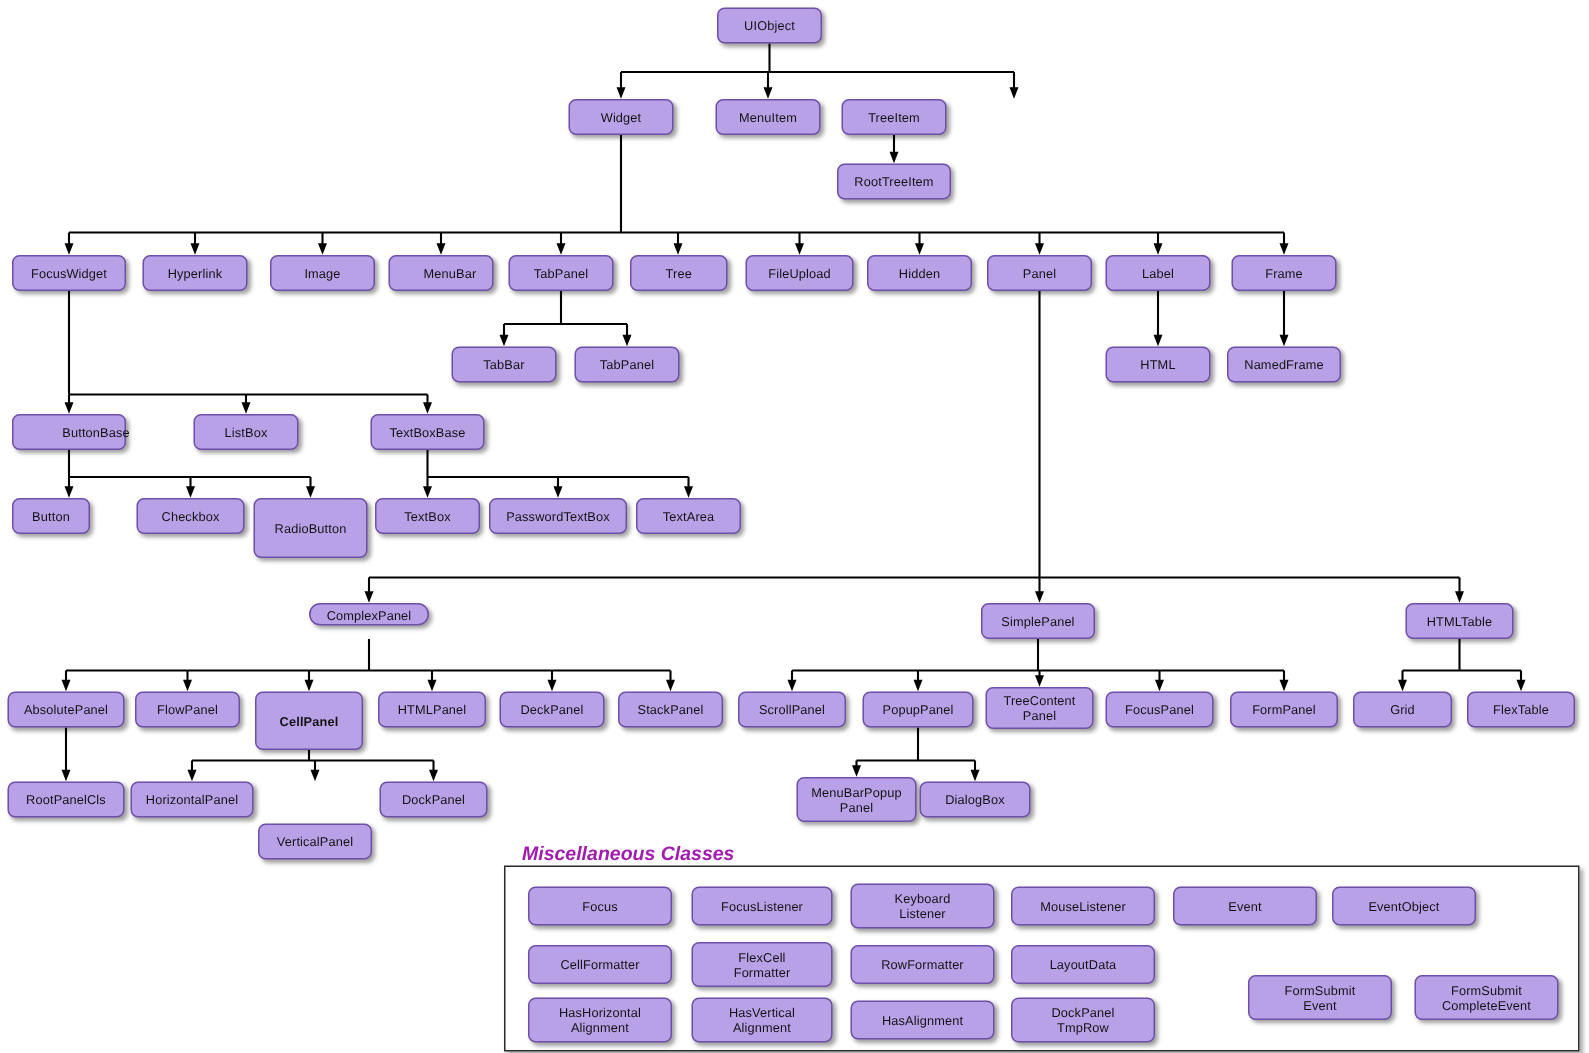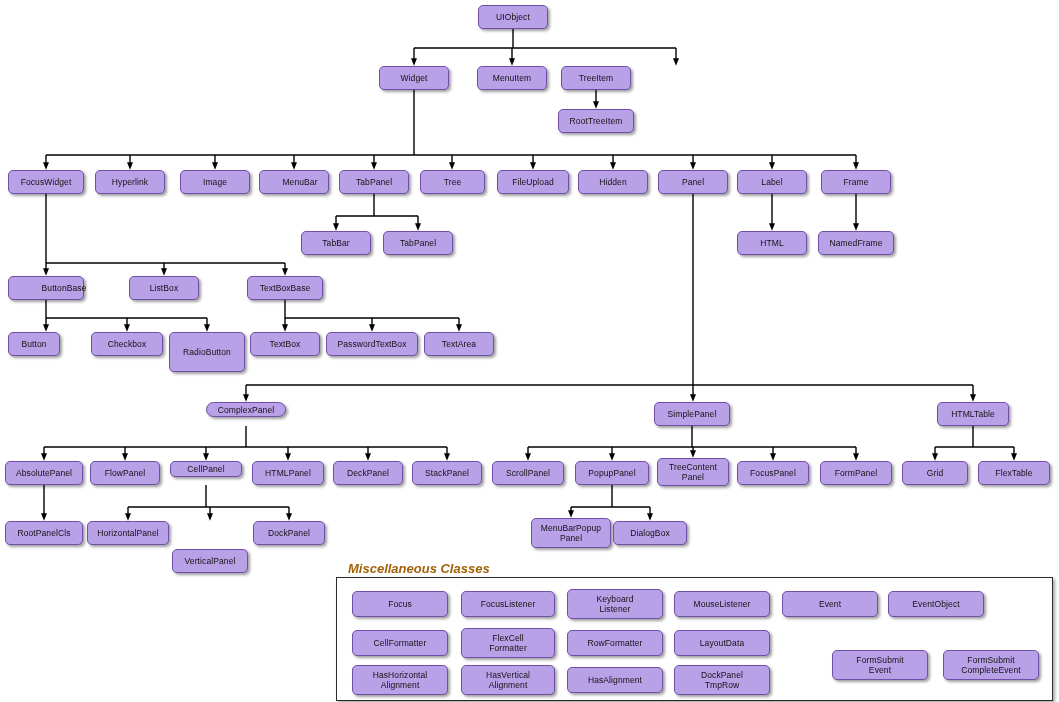--- a/index.html
+++ b/index.html
@@ -49,21 +49,21 @@
     background: #ffffff;
     border: 1.5px solid #2b2b2b;
     box-shadow: 2px 2px 3px rgba(0,0,0,0.35);
     z-index: 2;
   }
   #misc-title {
     position: absolute;
     font-size: 13px;
     font-weight: bold;
     font-style: italic;
-    color: #a16207;
+    color: #a21caf;
     z-index: 4;
     white-space: nowrap;
   }
 </style>
 </head>
 <body>
 
 <div id="canvas">
 
   <svg id="edges" viewBox="0 0 1059 702">
@@ -201,21 +201,21 @@
       <div class="node" style="left: 91px; top: 332px; width: 72px; height: 24px;">Checkbox</div>
       <div class="node" style="left: 169px; top: 332px; width: 76px; height: 40px;">RadioButton</div>
       <div class="node" style="left: 250px; top: 332px; width: 70px; height: 24px;">TextBox</div>
       <div class="node" style="left: 326px; top: 332px; width: 92px; height: 24px;">PasswordTextBox</div>
       <div class="node" style="left: 424px; top: 332px; width: 70px; height: 24px;">TextArea</div>
       <div class="node" style="left: 206px; top: 402px; width: 80px; height: 15px; border-radius: 12px;">ComplexPanel</div>
       <div class="node" style="left: 654px; top: 402px; width: 76px; height: 24px;">SimplePanel</div>
       <div class="node" style="left: 937px; top: 402px; width: 72px; height: 24px;">HTMLTable</div>
       <div class="node" style="left: 5px; top: 461px; width: 78px; height: 24px;">AbsolutePanel</div>
       <div class="node" style="left: 90px; top: 461px; width: 70px; height: 24px;">FlowPanel</div>
-      <div class="node" style="left: 170px; top: 461px; width: 72px; height: 16px;">CellPanel</div>
+      <div class="node" style="left: 170px; top: 461px; width: 72px; height: 39px; font-weight: bold;">CellPanel</div>
       <div class="node" style="left: 252px; top: 461px; width: 72px; height: 24px;">HTMLPanel</div>
       <div class="node" style="left: 333px; top: 461px; width: 70px; height: 24px;">DeckPanel</div>
       <div class="node" style="left: 412px; top: 461px; width: 70px; height: 24px;">StackPanel</div>
       <div class="node" style="left: 492px; top: 461px; width: 72px; height: 24px;">ScrollPanel</div>
       <div class="node" style="left: 575px; top: 461px; width: 74px; height: 24px;">PopupPanel</div>
       <div class="node" style="left: 657px; top: 458px; width: 72px; height: 28px;">TreeContent
 Panel</div>
       <div class="node" style="left: 737px; top: 461px; width: 72px; height: 24px;">FocusPanel</div>
       <div class="node" style="left: 820px; top: 461px; width: 72px; height: 24px;">FormPanel</div>
       <div class="node" style="left: 902px; top: 461px; width: 66px; height: 24px;">Grid</div>

